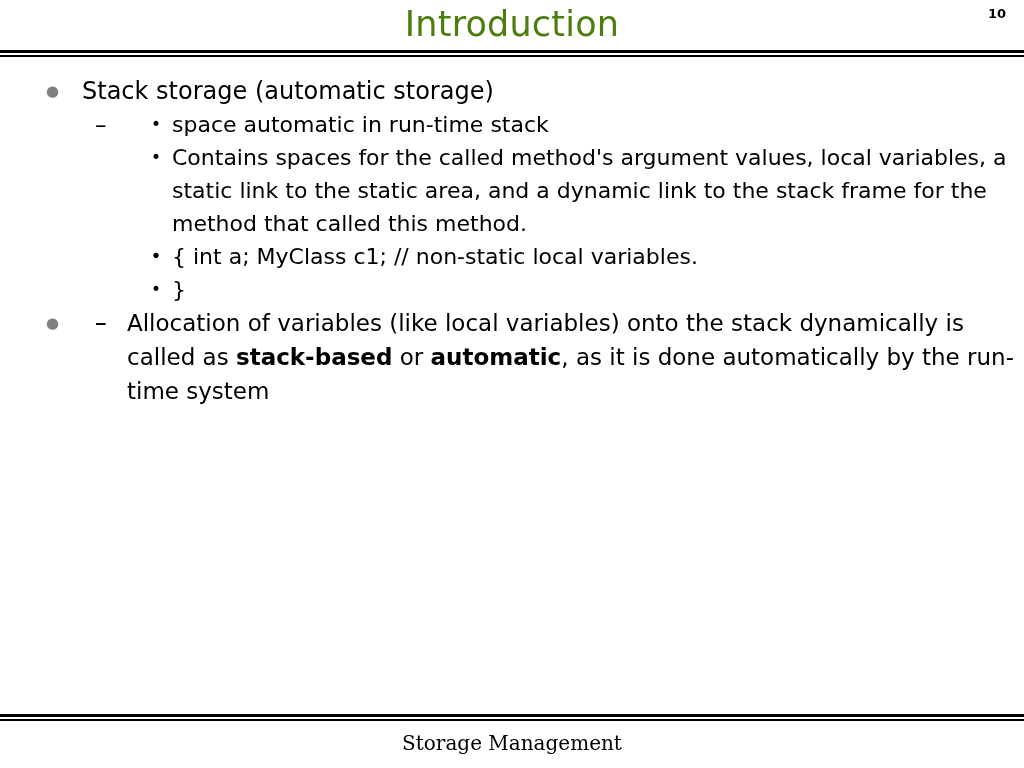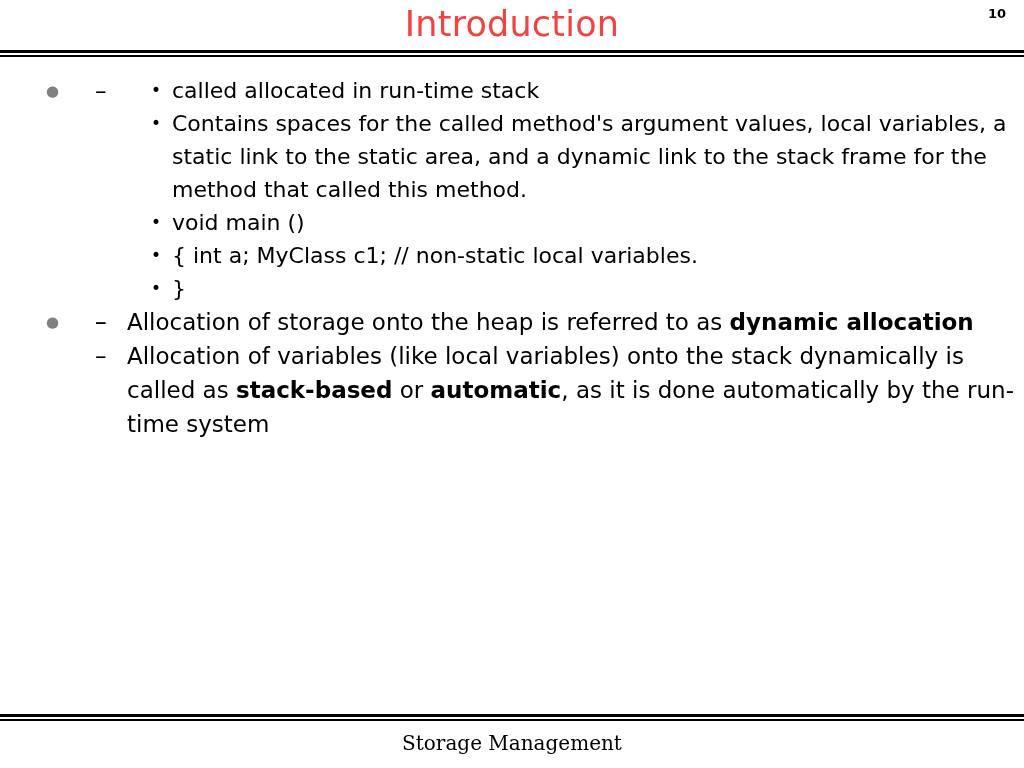--- a/index.html
+++ b/index.html
@@ -27,21 +27,21 @@
   .slide-title {
     position: absolute;
     top: 2px;
     left: 0;
     width: 1024px;
     text-align: center;
     font-size: 35px;
     line-height: 44px;
     font-weight: normal;
     letter-spacing: 0.2px;
-    color: #ef4444;
+    color: #4d7c0f;
     font-family: "DejaVu Sans", sans-serif;
   }
   .page-number {
     position: absolute;
     top: 6px;
     right: 18px;
     font-size: 13px;
     font-weight: bold;
     font-family: "DejaVu Sans", sans-serif;
     color: #000;
@@ -156,30 +156,30 @@
   <div class="slide-title">Introduction</div>
   <div class="page-number">10</div>
 </div>
 
 <div class="rule-double" id="rule-top">
   <div class="rule-thick"></div>
   <div class="rule-thin"></div>
 </div>
 
 <div class="slide-body" id="slide-body">
-    <div class="bullet-line lvl1"><span class="marker">●</span></div>
+    <div class="bullet-line lvl1"><span class="marker">●</span><span>Stack storage (automatic storage)</span></div>
     <div class="bullet-line lvl2"><span class="marker">–</span></div>
-    <div class="bullet-line lvl3"><span class="marker">•</span><span>called allocated in run-time stack</span></div>
+    <div class="bullet-line lvl3"><span class="marker">•</span><span>space automatic in run-time stack</span></div>
     <div class="bullet-line lvl3"><span class="marker">•</span><span>Contains spaces for the called method's argument values, local variables, a static link to the static area, and a dynamic link to the stack frame for the method that called this method.</span></div>
-    <div class="bullet-line lvl3"><span class="marker">•</span><span>void main ()</span></div>
+    <div class="bullet-line lvl3"><span class="marker">•</span></div>
     <div class="bullet-line lvl3"><span class="marker">•</span><span>{  int a; MyClass c1; // non-static local variables.</span></div>
     <div class="bullet-line lvl3"><span class="marker">•</span><span>}</span></div>
     <div class="bullet-line lvl1"><span class="marker">●</span></div>
     <div class="bullet-line lvl2"><span class="marker">–</span></div>
-    <div class="bullet-line lvl2"><span class="marker">–</span><span><span>Allocation of storage onto the heap is referred to as </span><b>dynamic allocation</b></span></div>
+    <div class="bullet-line lvl2"><span class="marker">–</span></div>
     <div class="bullet-line lvl2"><span class="marker">–</span><span><span>Allocation of variables (like local variables) onto the stack dynamically is called as </span><b>stack-based</b><span> or </span><b>automatic</b><span>, as it is done automatically by the run-time system</span></span></div>
   </div>
 
 <div class="rule-double" id="rule-bottom">
   <div class="rule-thick"></div>
   <div class="rule-thin"></div>
 </div>
 
 <div class="slide-footer">Storage Management</div>
 

